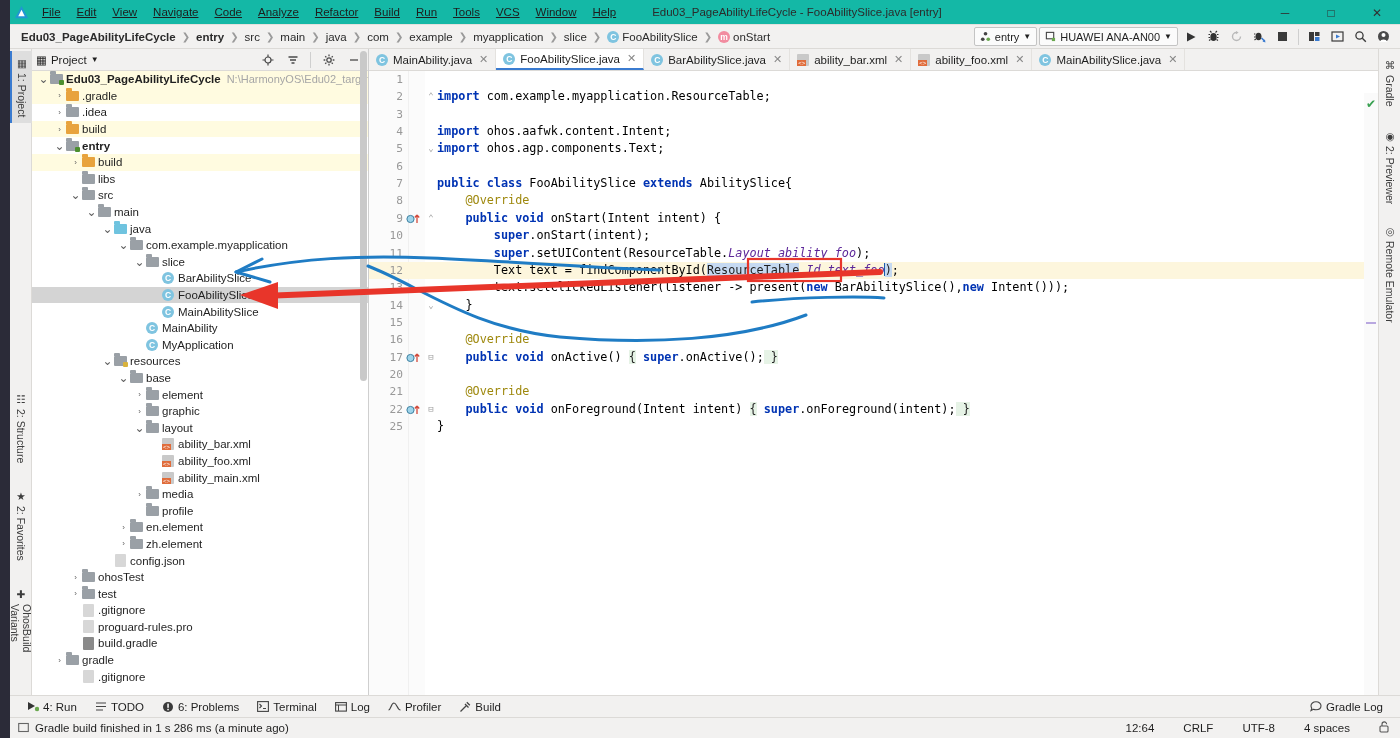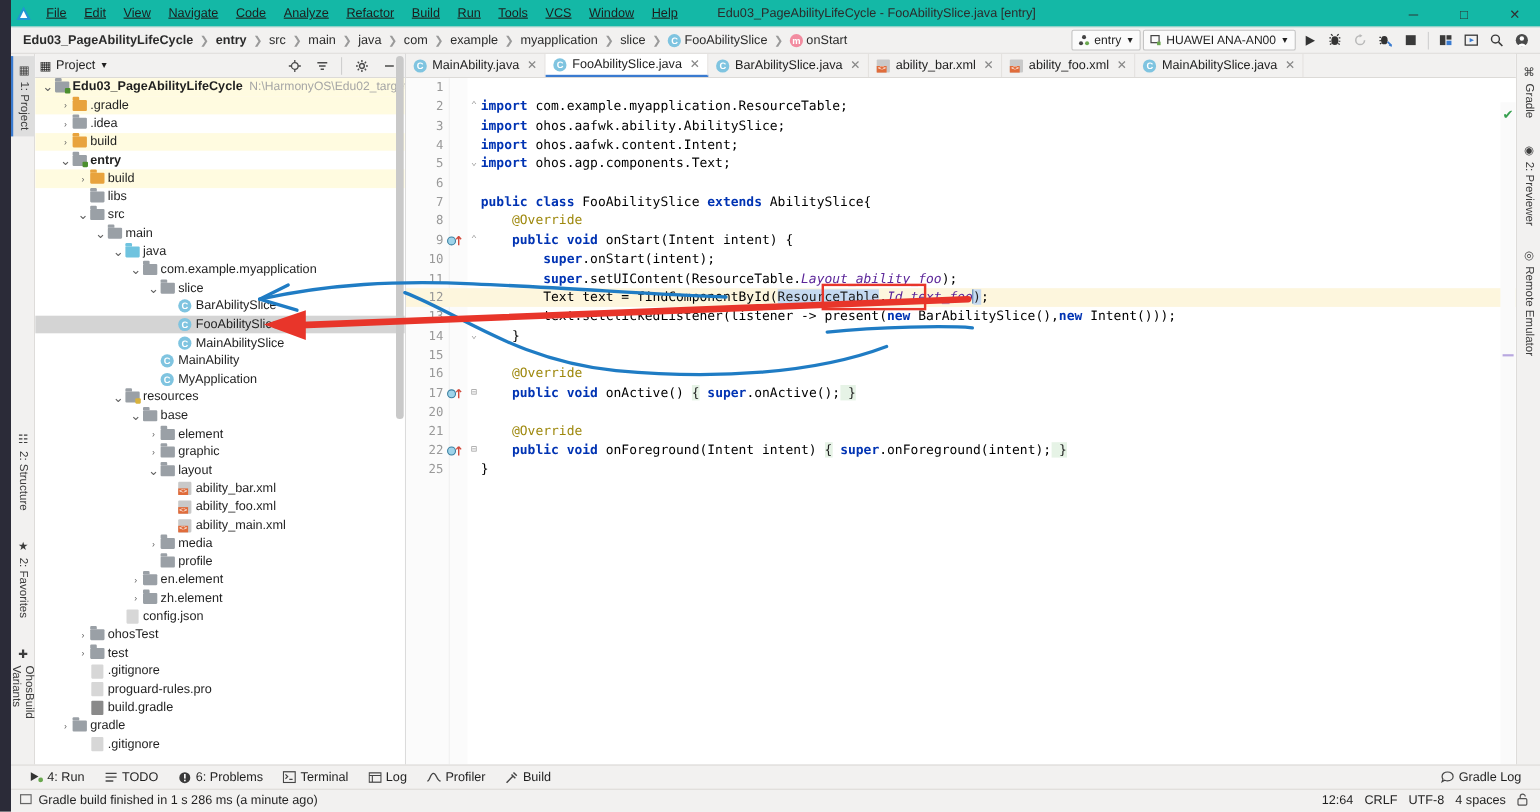--- a/index.html
+++ b/index.html
@@ -135,21 +135,21 @@
     background:#f2f1f0; border-top:1px solid #dcdad7;
     display:flex; align-items:center; padding-left:8px; gap:0;
   }
   .bb-item { display:flex; align-items:center; gap:4px; font-size:11.5px; padding:2px 9px; }
   .bb-right { margin-left:auto; display:flex; align-items:center; padding-right:8px; }
   .statusbar {
     position:absolute; left:10px; bottom:0; right:0; height:21px;
     background:#f2f1f0; border-top:1px solid #dcdad7;
     display:flex; align-items:center; padding-left:8px; font-size:11.5px; gap:6px;
   }
-  .sb-right { margin-left:auto; display:flex; align-items:center; gap:10px; padding-right:10px; }
+  .sb-right { margin-left:auto; display:flex; align-items:center; gap:29px; padding-right:10px; }
 
   
   .folder { display:inline-block; width:13px; height:10px; border-radius:1px; position:relative; }
   .folder.gray { background:#9aa0a6; }
   .folder.orange { background:#e8a33d; }
   .folder.blue { background:#6fc3df; }
   .folder::before { content:""; position:absolute; left:0; top:-3px; width:6px; height:3px; border-radius:1px 1px 0 0; background:inherit; }
   .badge { position:absolute; right:-1px; bottom:-1px; width:5px; height:5px; background:#4c8f2f; border-radius:1px;}
   .cls {
     display:inline-block; width:12px; height:12px; border-radius:50%;
@@ -727,21 +727,20 @@
           <div class="ln" style="top: 17.35px;">
             <span class="num">2</span>
             <span class="gutmark"></span>
             <span class="fold">⌃</span>
             <span class="src"><span class="kw">import </span><span class="nm">com.example.myapplication.ResourceTable;</span></span>
           </div>
           <div class="ln" style="top: 34.7px;">
             <span class="num">3</span>
             <span class="gutmark"></span>
             <span class="fold"></span>
-            <span class="src"><span class="kw">import </span><span class="nm">ohos.aafwk.ability.AbilitySlice;</span></span>
           </div>
           <div class="ln" style="top: 52.05px;">
             <span class="num">4</span>
             <span class="gutmark"></span>
             <span class="fold"></span>
             <span class="src"><span class="kw">import </span><span class="nm">ohos.aafwk.content.Intent;</span></span>
           </div>
           <div class="ln" style="top: 69.4px;">
             <span class="num">5</span>
             <span class="gutmark"></span>

